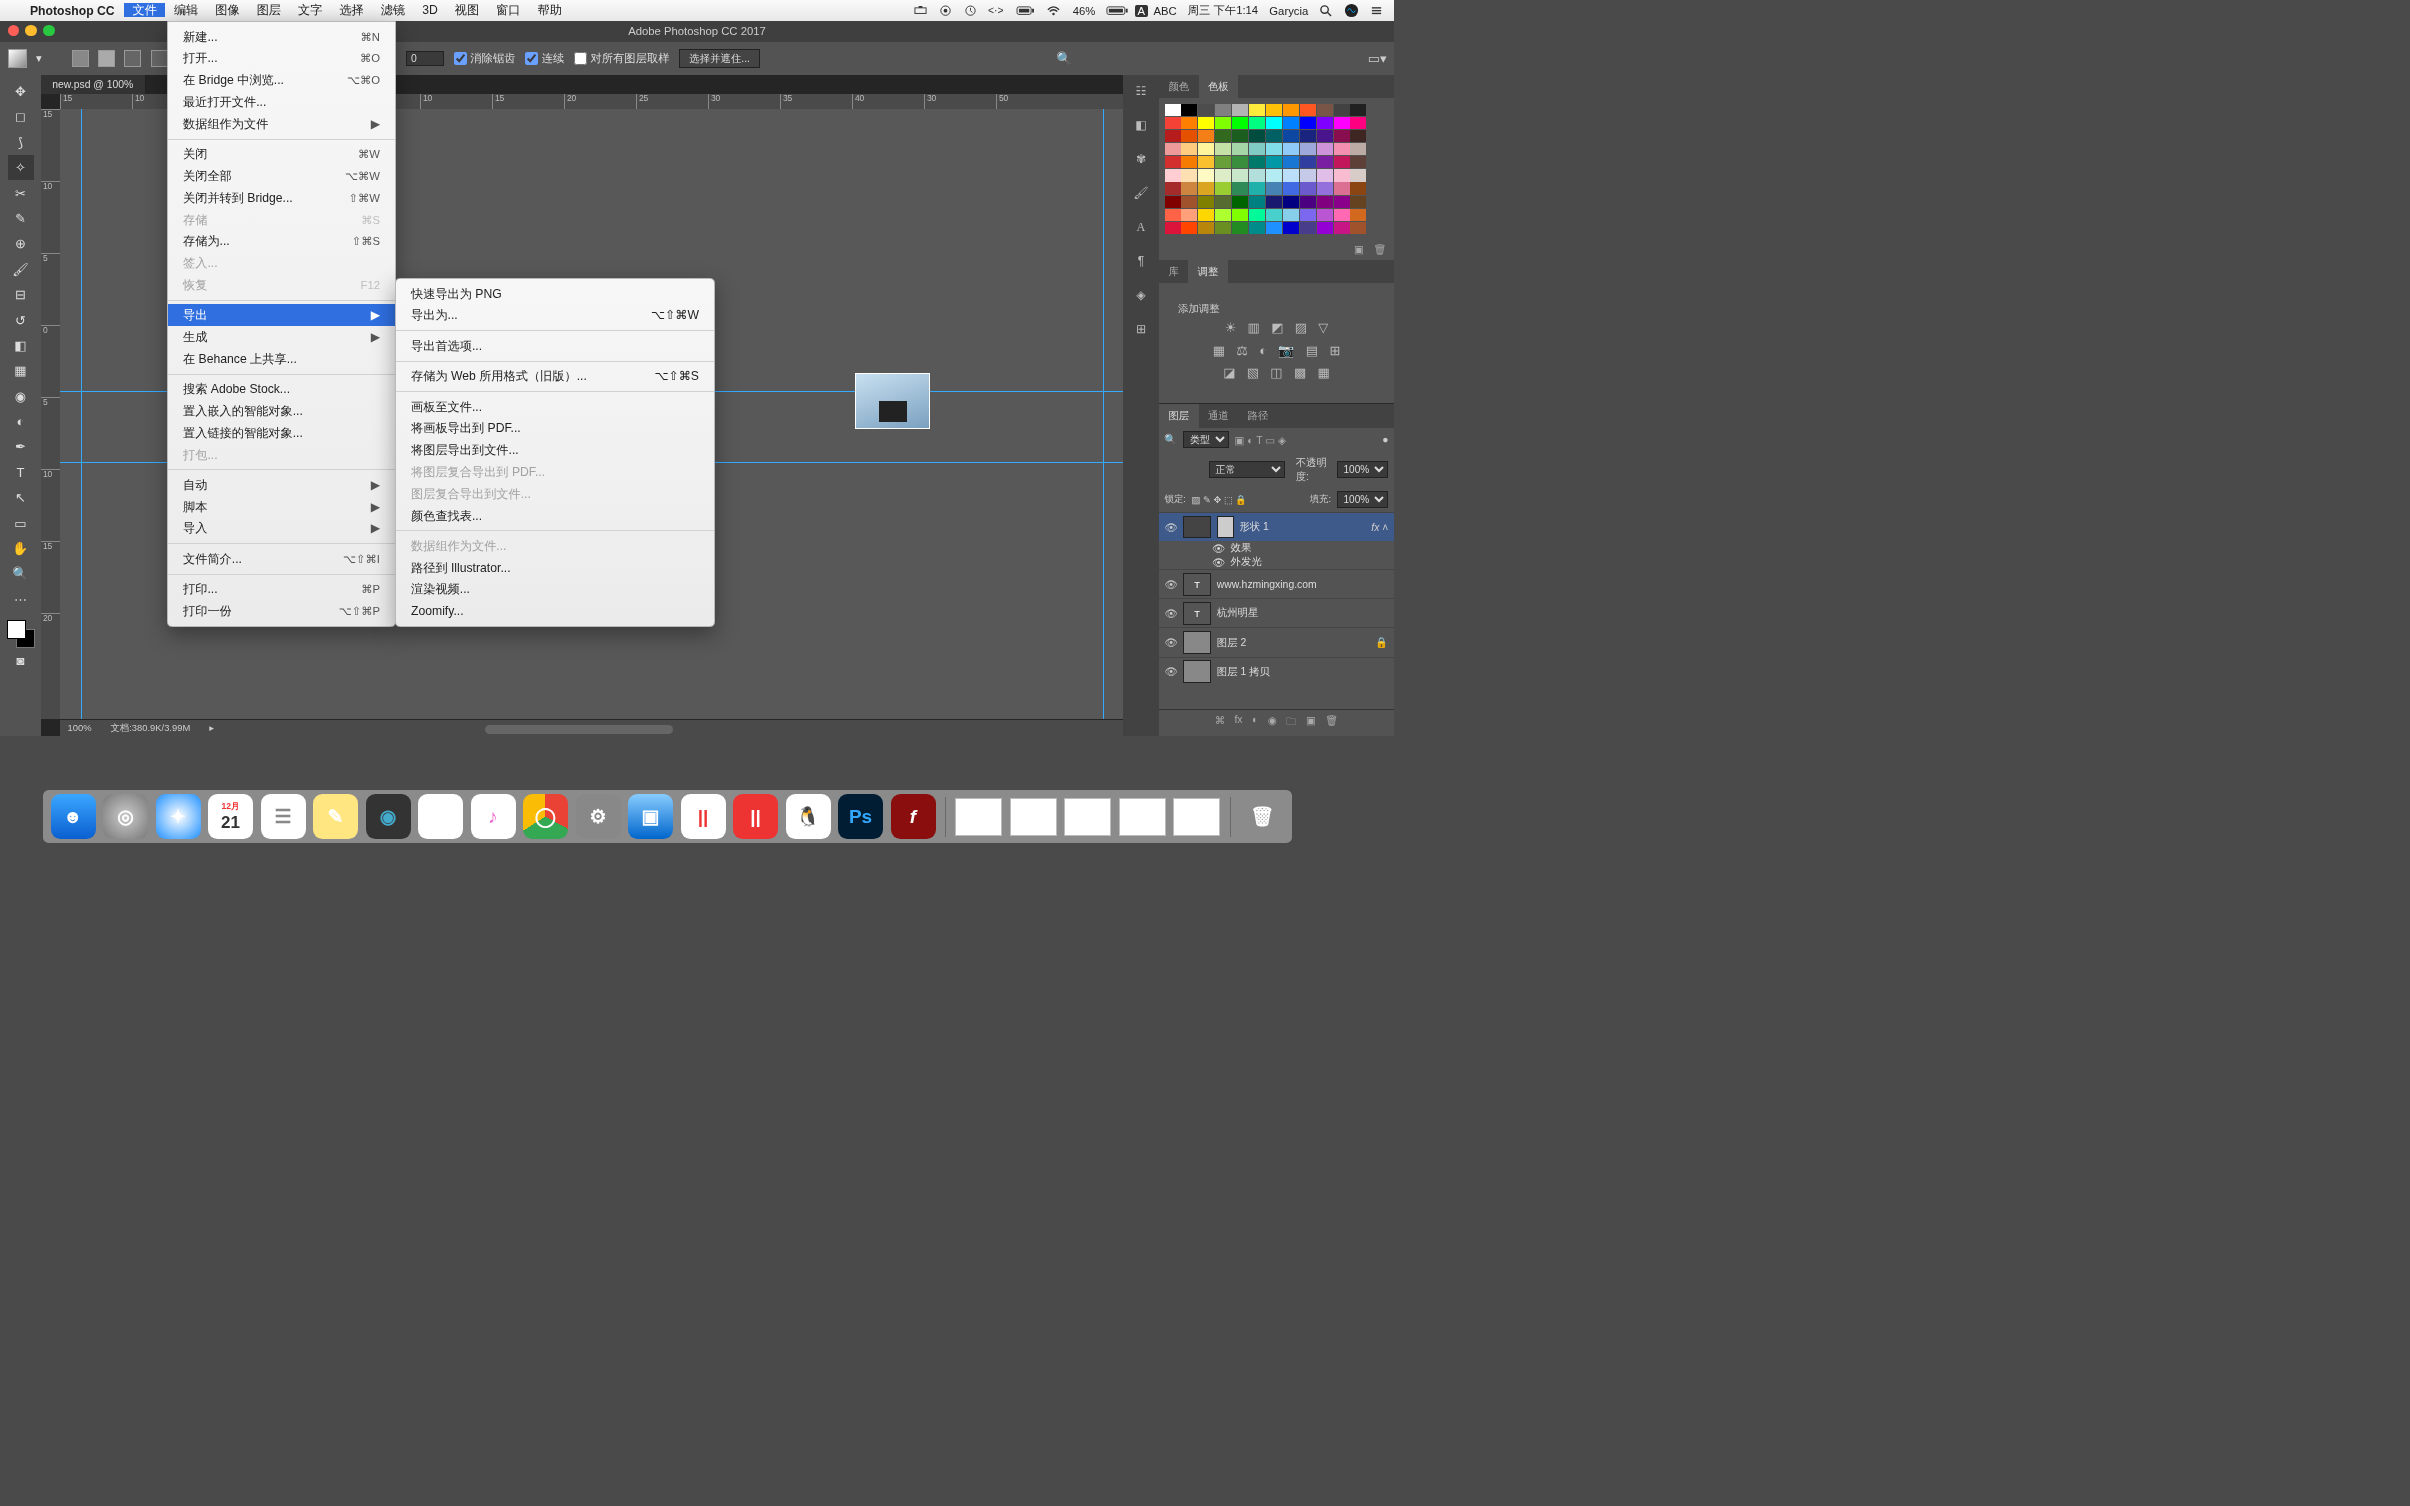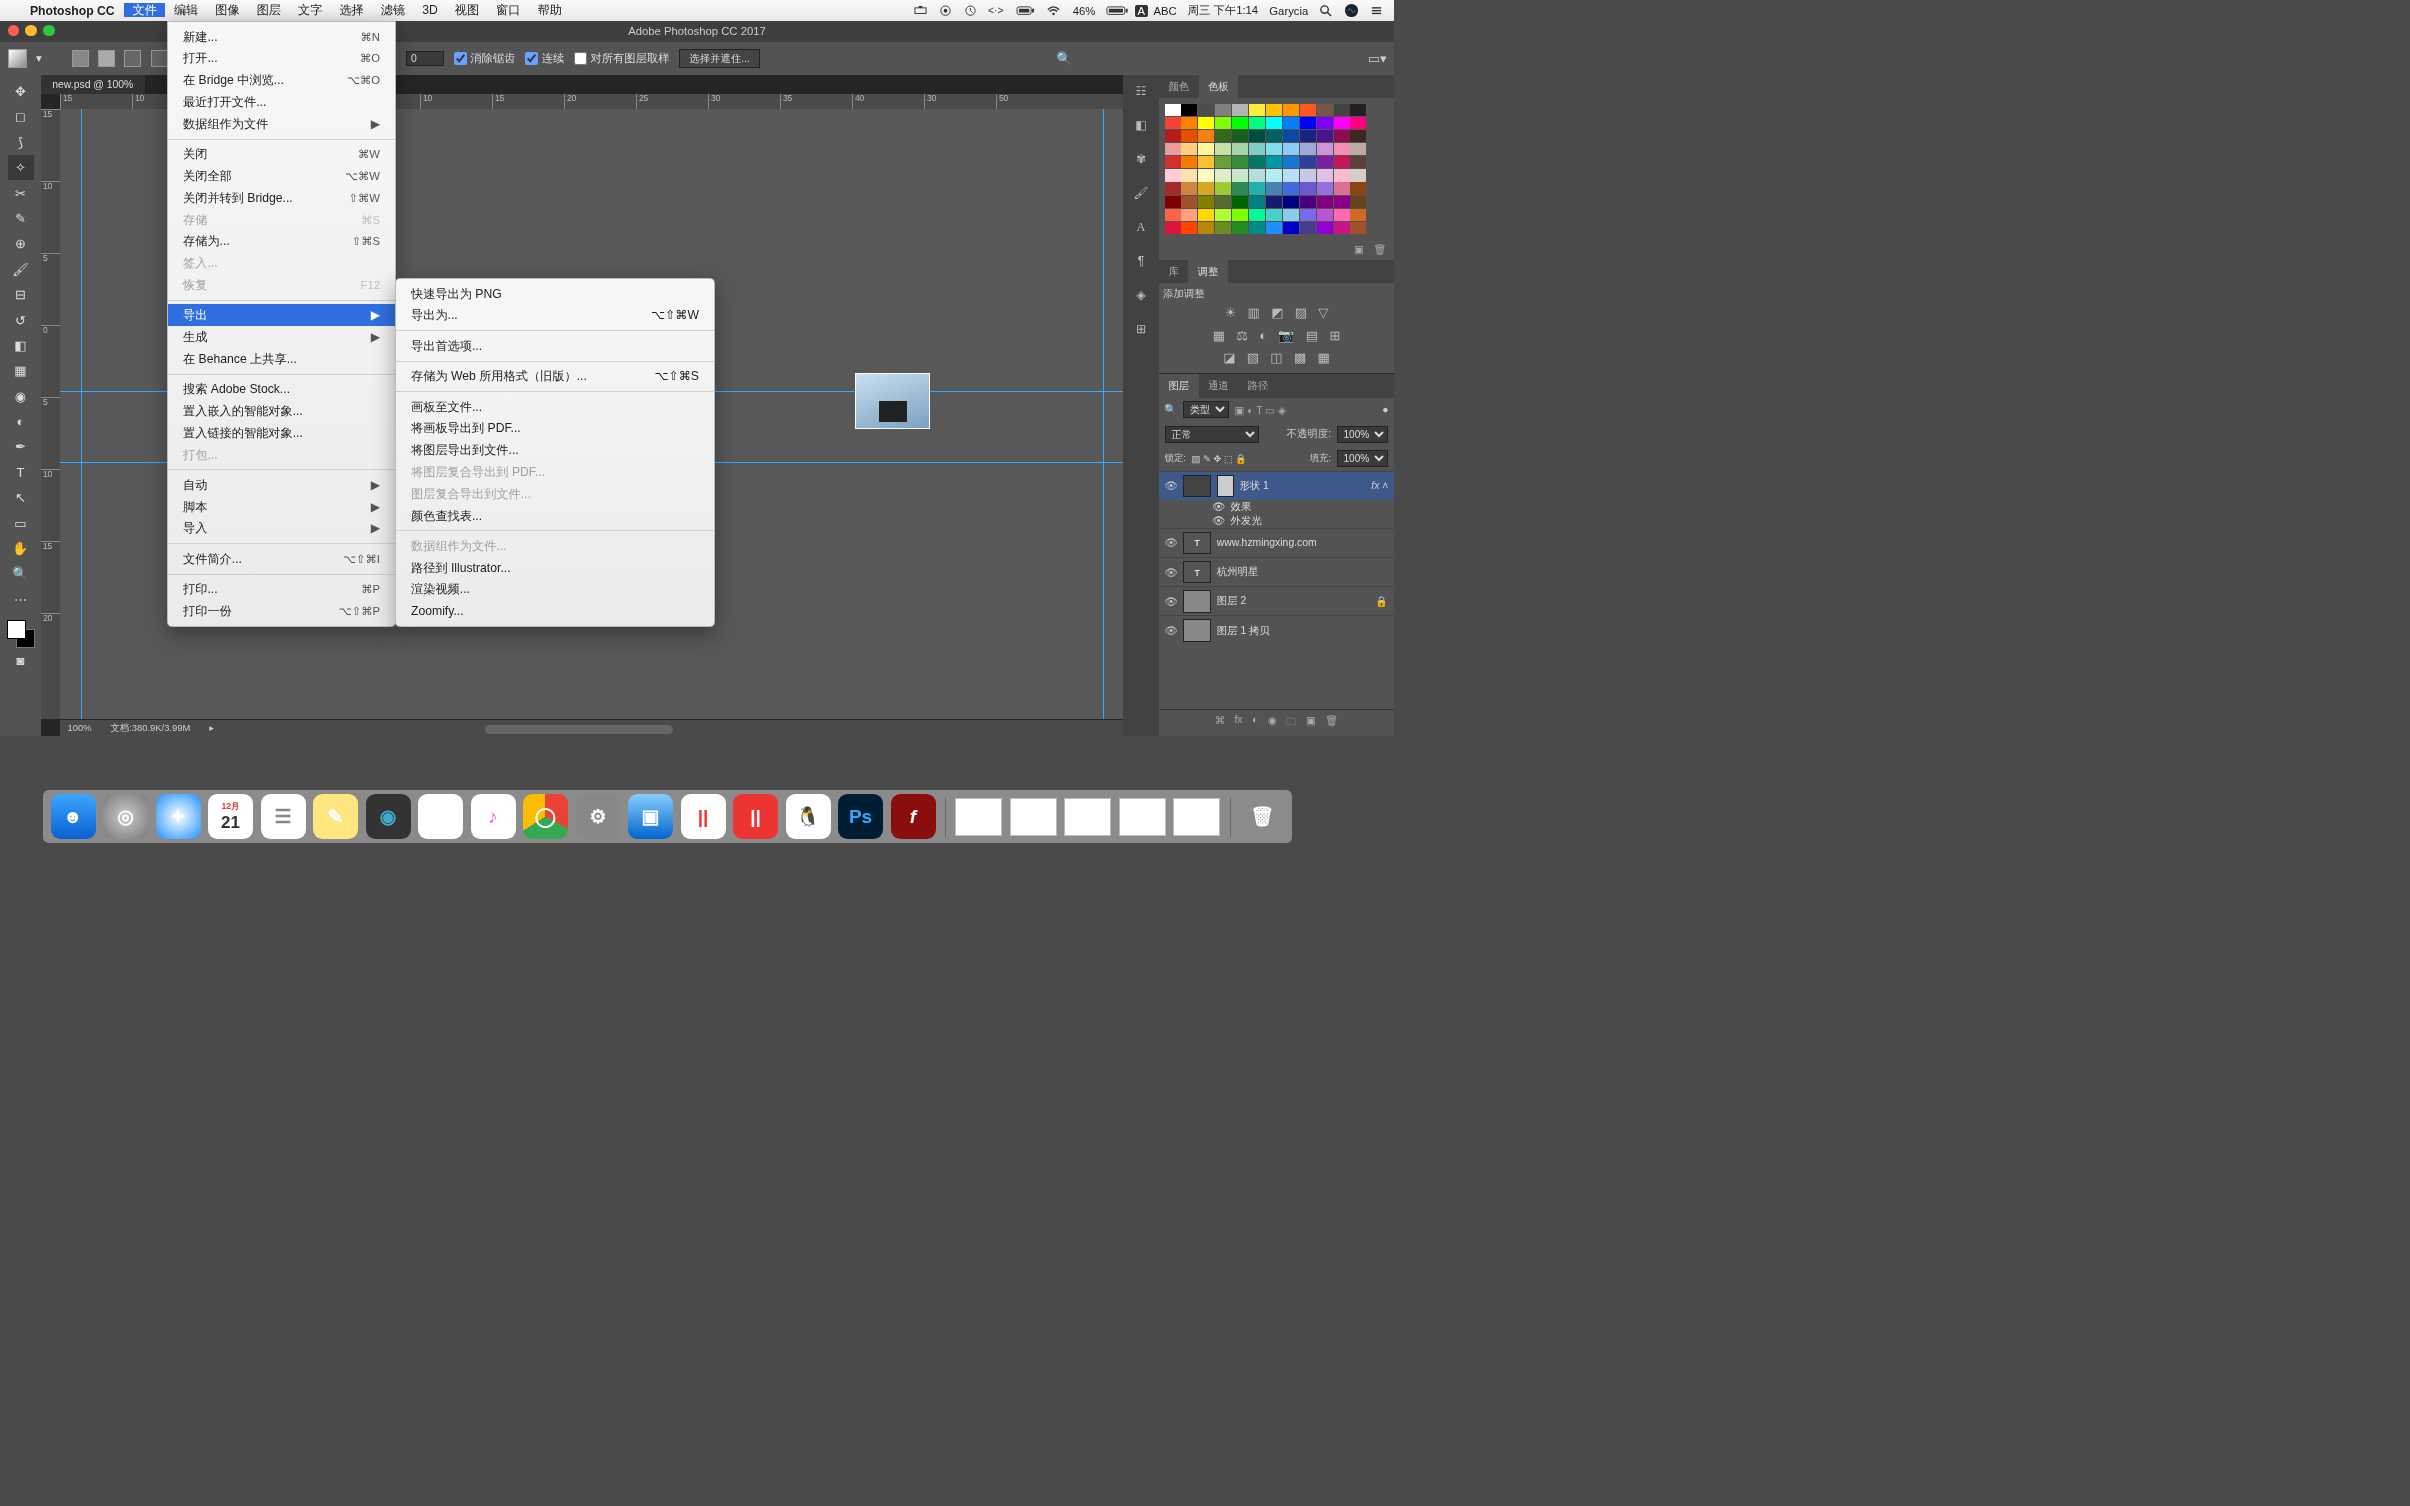--- a/index.html
+++ b/index.html
@@ -56,21 +56,21 @@
 .bead-col { width: 36px; background: #424242; display: flex; flex-direction: column; align-items: center; gap: 17px; padding-top: 7.5px; }
 .bead-col .b { width: 21px; height: 17px; color:#bbb; display:flex; align-items:center; justify-content:center; font-size:12.2px; }
 
 .panels { width: 235px; background: #535353; color: #ccc; font-size: 10.4px; display: flex; flex-direction: column; }
 .tabrow { display: flex; background: #424242; }
 .tabrow .tab { padding: 4.7px 9.4px; color: #aaa; }
 .tabrow .tab.active { background: #535353; color: #ddd; }
 .swatches { padding: 5.6px; display: grid; grid-template-columns: repeat(12, 16px); gap: 0.9px; }
 .swatches .sw { width: 16px; height: 12.2px; }
 .sw-foot { display:flex; justify-content:flex-end; gap:9.4px; padding:3.8px 7.5px; color:#aaa; }
-.adjust { padding: 4px; }
+.adjust { padding: 19px; }
 .adj-row { display: flex; gap: 11.3px; padding: 3.8px 11.3px; color:#bbb; font-size:13px; justify-content:center; }
 .layers { flex:1; display:flex; flex-direction:column; border-top:0.9px solid #2a2a2a; }
 .layers .ctl { padding: 3.8px 5.6px; display:flex; align-items:center; gap:5.6px; }
 .layers select { background:#3a3a3a; color:#ddd; border:0.9px solid #222; font-size:10px; padding:0.9px 1.9px; }
 .layers .lrow { display:flex; align-items:center; padding:2.8px 5.6px; gap:5.6px; border-top:0.9px solid #454545; }
 .layers .lrow.sel { background:#3d5a8a; }
 .layers .eye { width:13px; text-align:center; }
 .layers .thumb { width:28px; height:22.6px; background:#888; border:0.9px solid #222; display:flex; align-items:center; justify-content:center; font-size:9.4px; }
 .layers .thumb.t { background:#555; color:#fff; }
 .layers .lname { font-size:10.4px; color:#ddd; }
@@ -468,21 +468,21 @@
         <div class="tab">通道</div>
         <div class="tab">路径</div>
       </div>
       <div class="ctl">
         <span>🔍</span>
           <select><option>类型</option></select>
         <span style="flex:1;display:flex;gap:5.6px;color:#aaa;">▣ ◐ T ▭ ◈</span>
         <span>●</span>
       </div>
       <div class="ctl">
-        <select style="width:94px;"><option>正常</option></select>
+        <select style="width:94px;margin-left:44px;"><option>正常</option></select>
         <span style="flex:1;"></span>
         <span>不透明度:</span>
         <select><option>100%</option></select>
       </div>
       <div class="ctl" style="font-size:9.4px;">
         <span>锁定:</span>
         <span>▨ ✎ ✥ ⬚ 🔒</span>
         <span style="flex:1;"></span>
         <span>填充:</span>
         <select><option>100%</option></select>

